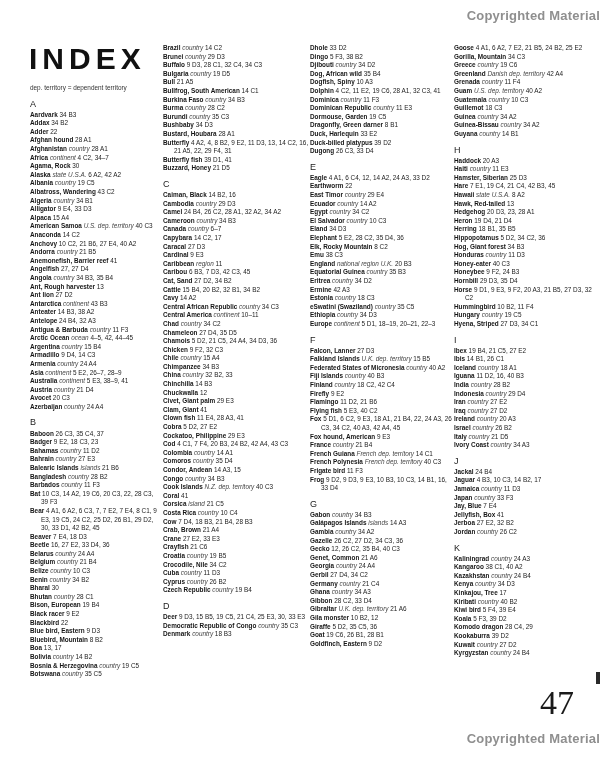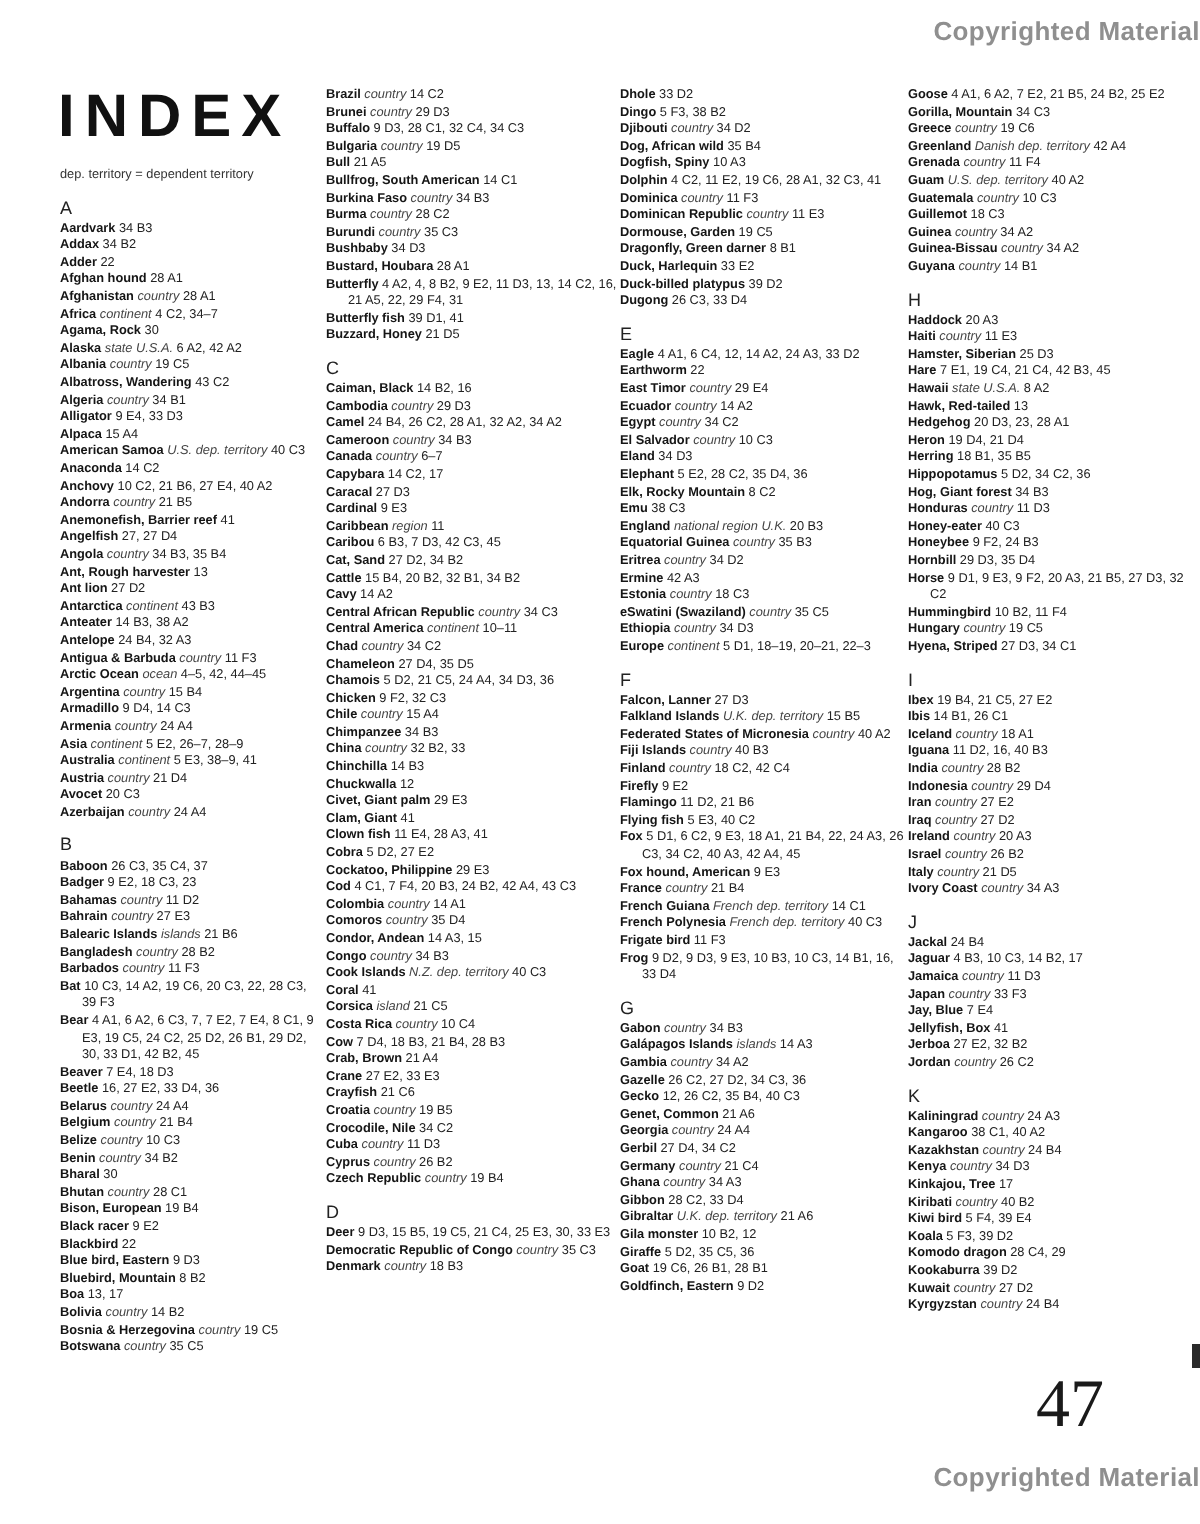--- a/index.html
+++ b/index.html
@@ -22,21 +22,21 @@
     font-size:30px;font-weight:bold;letter-spacing:5px;color:#111;
     line-height:38px;margin:0 0 6px -1px;
   }
   .index-subtitle{font-size:6.4px;color:#333;margin-bottom:6px;}
   .sec{font-size:9px;color:#222;margin-top:7px;margin-bottom:2.5px;font-weight:normal;}
   .col > .sec:first-child{margin-top:0;}
   .entry{padding-left:11px;text-indent:-11px;}
   .entry b{font-weight:bold;color:#151515;}
   .entry i{font-style:italic;font-weight:normal;color:#444;}
   .page-number{
-    position:absolute;right:48px;top:684px;
+    position:absolute;right:26px;top:684px;
     font-family:"Liberation Serif",serif;font-size:34px;color:#1a1a1a;
   }
   .scan-mark{
     position:absolute;right:0;top:672px;width:4px;height:12px;background:#2a2a2a;
   }
 </style>
 </head>
 <body>
 
 <div class="banner top">Copyrighted Material</div>

